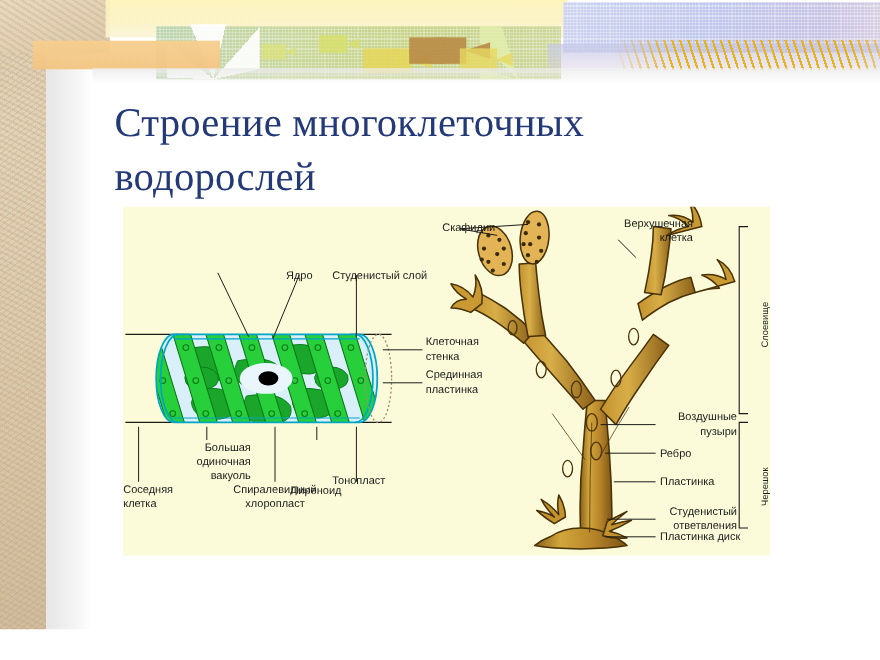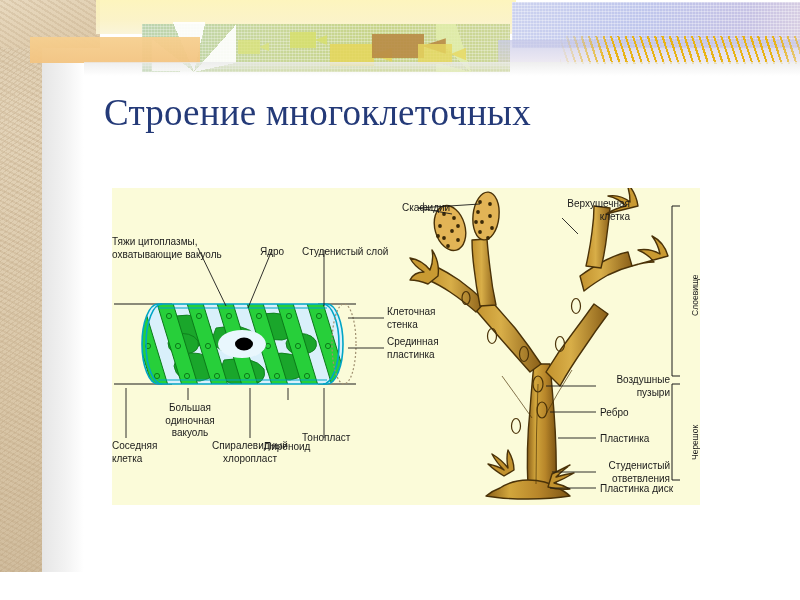--- a/index.html
+++ b/index.html
@@ -110,20 +110,21 @@
     <div class="fish f5"></div>
     <div class="bn bn-orange"></div>
     <div class="bn bn-lav"></div>
     <div class="bn bn-lavlow"></div>
     <div class="wheat"></div>
     <div class="banner-bottomfade"></div>
   </div>
 
   <div class="title">
     <div>Строение многоклеточных</div>
+    <div>водорослей</div>
   </div>
 
   <div class="figure">
 
     <svg width="300" height="317" style="position:absolute;left:0;top:0">
       <defs>
         <clipPath id="cellClip">
           <path d="M46,116 L46,196 A14,40 0 0 0 46,196 L215,196 A16,40 0 0 0 215,116 Z"></path>
         </clipPath>
         <clipPath id="cylClip">
@@ -210,33 +211,31 @@
       <line x1="236" y1="130" x2="272" y2="130" stroke="#1a1a1a" stroke-width="0.9"></line>
       <line x1="236" y1="160" x2="272" y2="160" stroke="#1a1a1a" stroke-width="0.9"></line>
 
       <line x1="14" y1="200" x2="14" y2="250" stroke="#1a1a1a" stroke-width="0.9"></line>
       <line x1="76" y1="200" x2="76" y2="212" stroke="#1a1a1a" stroke-width="0.9"></line>
       <line x1="138" y1="200" x2="138" y2="250" stroke="#1a1a1a" stroke-width="0.9"></line>
       <line x1="176" y1="200" x2="176" y2="212" stroke="#1a1a1a" stroke-width="0.9"></line>
       <line x1="212" y1="200" x2="212" y2="250" stroke="#1a1a1a" stroke-width="0.9"></line>
     </svg>
 
-    <div class="lbl" style="left:0px;top:48px;">Тяжи цитоплазмы,
-охватывающие вакуоль</div>
     <div class="lbl" style="left:148px;top:58px;">Ядро</div>
     <div class="lbl" style="left:190px;top:58px;">Студенистый слой</div>
 
     <div class="lbl" style="left:275px;top:118px;">Клеточная
 стенка</div>
     <div class="lbl" style="left:275px;top:148px;">Срединная
 пластинка</div>
 
     <div class="lbl" style="left:0px;top:252px;">Соседняя
 клетка</div>
-    <div class="lbl c" style="left:40px;top:214px;width:76px;">Большая
+    <div class="lbl c" style="left:40px;top:214px;width:76px;text-align:right;">Большая
 одиночная
 вакуоль</div>
     <div class="lbl c" style="left:88px;top:252px;width:100px;">Спиралевидный
 хлоропласт</div>
     <div class="lbl" style="left:152px;top:214px;margin-top:39px;">Пиреноид</div>
     <div class="lbl" style="left:190px;top:244px;">Тонопласт</div>
 
     <svg width="300" height="317" style="position:absolute;left:288px;top:0">
       <defs>
         <linearGradient id="stipeG" x1="0" y1="0" x2="1" y2="0">

